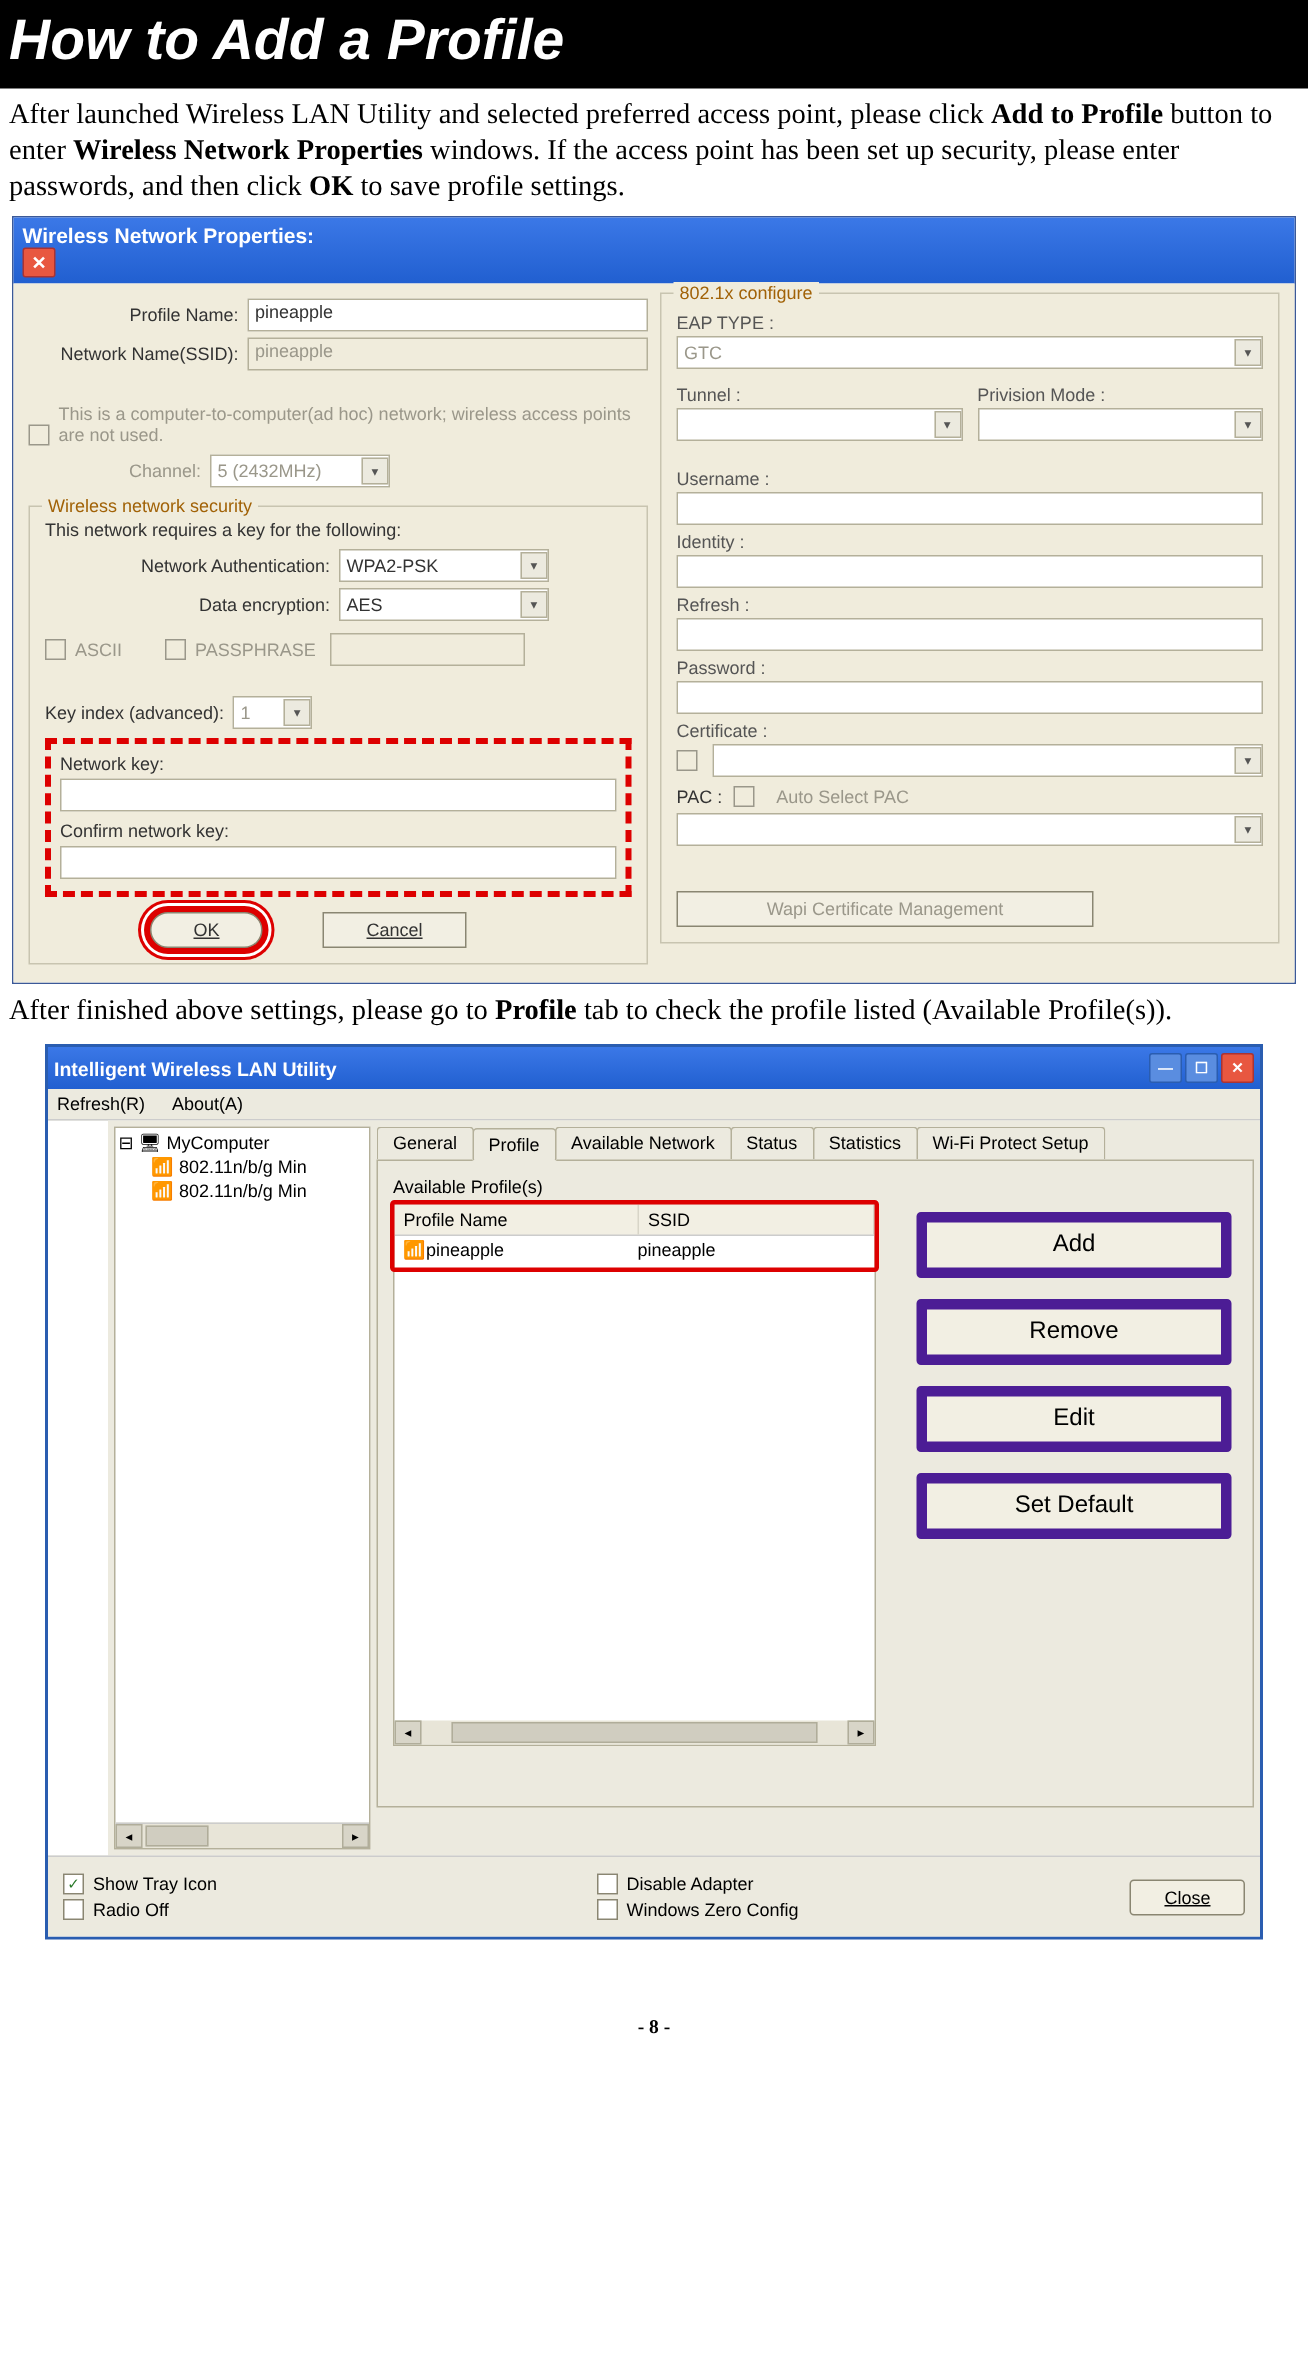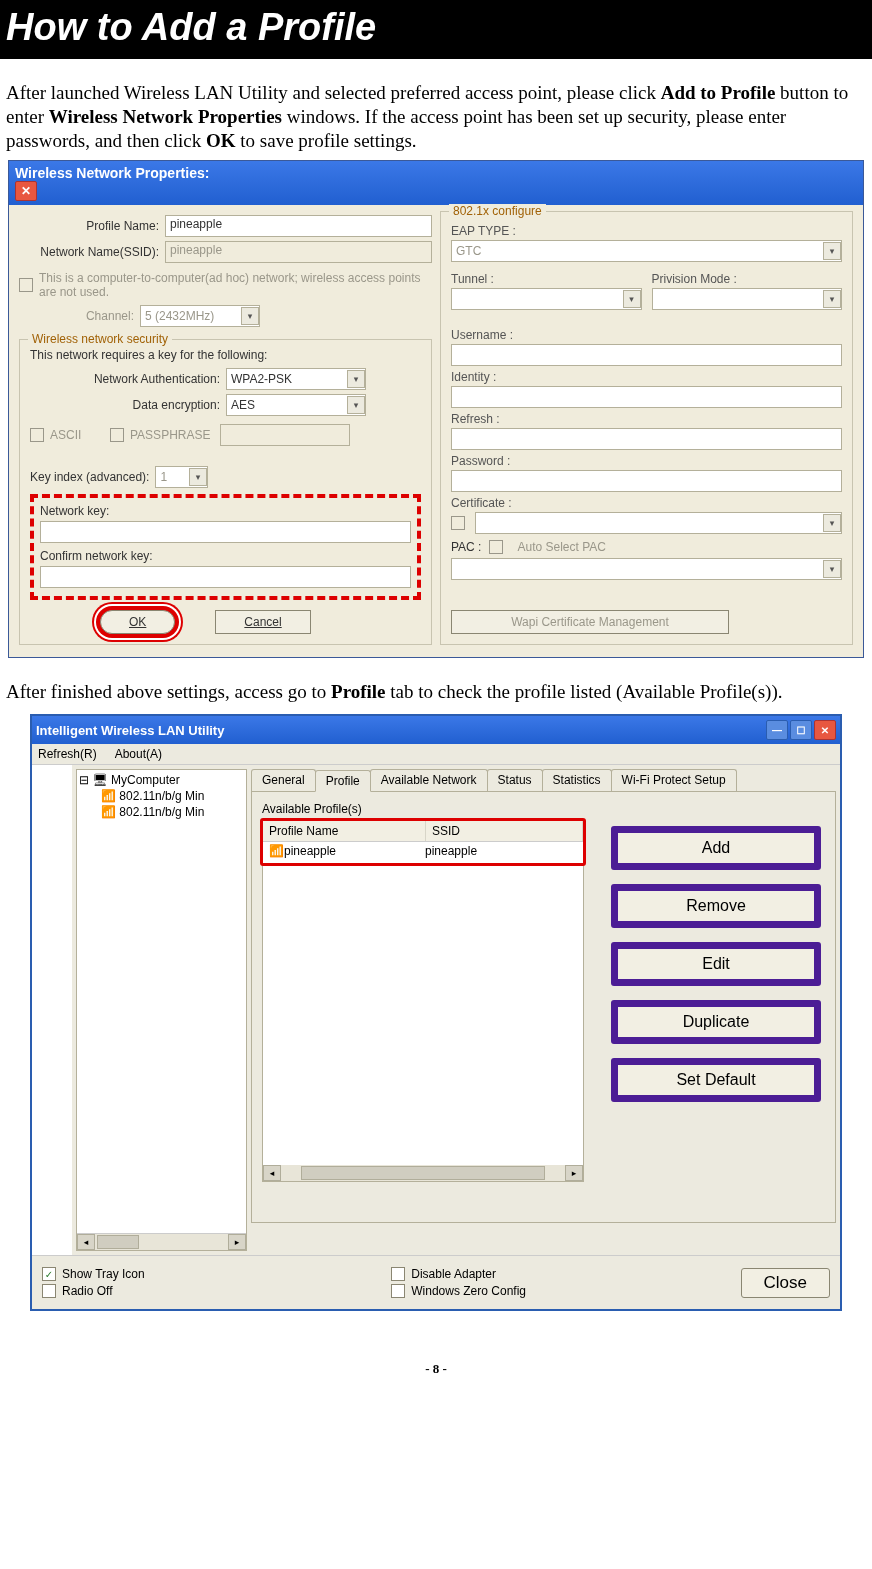--- a/index.html
+++ b/index.html
@@ -1,17 +1,17 @@
 <!DOCTYPE html>
 <html><head>
 <meta charset="utf-8">
 <style>
   body { margin:0; font-family:"Times New Roman", serif; background:#fff; width:872px; }
   .page-title { background:#000; color:#fff; font-family:Verdana, Arial, sans-serif; font-weight:bold; font-style:italic; font-size:38px; padding:6px 10px 10px 6px; }
-  .para { font-size:19px; padding:22px 6px 4px 6px; line-height:1.25; }
+  .para { font-size:19px; padding:6px 6px 4px 6px; line-height:1.25; }
   .para b { font-weight:bold; }
 
   
   .dialog { margin:4px 8px 0 8px; border:1px solid #3b5998; }
   .titlebar { background:linear-gradient(#3b78e7,#215fd0); color:#fff; font-family:Tahoma, sans-serif; font-size:14px; font-weight:bold; padding:4px 6px; display:flex; justify-content:space-between; align-items:flex-start;flex-direction:column; }
   .closebtn { width:20px; height:18px; background:#e85740; border:1px solid #a33; color:#fff; font-family:Arial; font-size:12px; font-weight:bold; display:flex; align-items:center; justify-content:center; border-radius:2px; }
   .dlgbody { background:#f0ecdc; font-family:Tahoma, sans-serif; font-size:12px; padding:6px 10px 12px 10px; display:flex; gap:8px; color:#333; }
   .col { flex:1; }
   .row { display:flex; align-items:center; margin:4px 0; }
   .lbl { width:140px; text-align:right; padding-right:6px; color:#333; }
@@ -58,21 +58,21 @@
   .sidebtns { position:absolute; right:14px; top:34px; width:210px; }
   .sidebtn { border:7px solid #4c1d95; background:#f2efe3; text-align:center; padding:6px 0; margin-bottom:14px; font-size:16px; border-radius:3px; }
   .lscroll { position:absolute; left:0; right:0; bottom:0; height:16px; background:#e8e5d8; display:flex; }
   .lscroll .lft,.lscroll .rgt{width:16px;border:1px solid #b0ad9a;background:#d8d5c8;display:flex;align-items:center;justify-content:center;font-size:9px;}
   .lscroll .track{flex:1;position:relative;}
   .lscroll .thumb{position:absolute;left:20px;right:20px;top:1px;bottom:1px;background:#d0cdc0;border:1px solid #b0ad9a;}
   .footer { border-top:1px solid #ccc; background:#eceadf; padding:8px 10px; display:flex; align-items:center; font-size:12px; font-family:Tahoma,sans-serif; }
   .fcol { flex:1; }
   .fchk { display:flex; align-items:center; margin:3px 0; }
   .fbox { width:12px; height:12px; border:1px solid #8a8672; background:#fff; margin-right:6px; display:flex; align-items:center; justify-content:center; font-size:10px; color:#2a7a2a; }
-  .closebtn2 { border:1px solid #8a8672; background:#f2efe3; padding:4px 22px; font-size:17px; border-radius:3px; }
+  .closebtn2 { border:1px solid #8a8672; background:#f2efe3; padding:4px 22px; font-size:12px; text-decoration:underline; border-radius:3px; }
 
   .pagenum { text-align:center; font-size:13px; font-family:"Times New Roman",serif; padding:50px 0 10px 0; }
 </style>
 </head>
 <body>
 
 <div class="page-title">How to Add a Profile</div>
 
 <div class="para">
   <span>After launched Wireless LAN Utility and selected preferred access point, please click </span><b>Add to Profile</b><span> button to enter </span><b>Wireless Network Properties</b><span> windows. If the access point has been set up security, please enter passwords, and then click </span><b>OK</b><span> to save profile settings.</span>
@@ -86,21 +86,21 @@
   <div class="dlgbody">
     <div class="col">
       <div class="row">
         <div class="lbl">Profile Name:</div>
         <div class="txt">pineapple</div>
       </div>
       <div class="row">
         <div class="lbl">Network Name(SSID):</div>
         <div class="txt disabled">pineapple</div>
       </div>
-      <div class="row" style="margin-top:8px;align-items:center;">
+      <div class="row" style="margin-top:22px;align-items:flex-end;">
         <div class="chk"></div>
         <div class="disabled" style="flex:1">This is a computer-to-computer(ad hoc) network; wireless access points are not used.</div>
       </div>
       <div class="row" style="margin-top:6px;">
         <div class="lbl disabled" style="width:115px">Channel:</div>
         <div class="sel disabled" style="flex:0 0 110px;color:#9a978a">
           <span>5  (2432MHz)</span>
             <span class="arrow">▾</span>
         </div>
       </div>
@@ -198,21 +198,21 @@
             <span></span>
             <span class="arrow">▾</span>
           </div>
         <div class="winbtn wapi disabled" style="margin-top:30px;color:#9a978a">Wapi Certificate Management</div>
       </div>
     </div>
   </div>
 </div>
 
 <div class="para">
-  <span>After finished above settings, access go to </span><b>Profile</b><span> tab to check the profile listed (Available Profile(s)).</span>
+  <span>After finished above settings, please go to </span><b>Profile</b><span> tab to check the profile listed (Available Profile(s)).</span>
 </div>
 
 <div class="win2">
   <div class="titlebar2">
     <span>Intelligent Wireless LAN Utility</span>
     <div class="winctrl">
       <div class="wbtn">—</div>
       <div class="wbtn">☐</div>
       <div class="wbtn close">✕</div>
     </div>
@@ -260,21 +260,20 @@
             <div class="track">
                 <div class="thumb"></div>
               </div>
             <div class="rgt">▸</div>
           </div>
         </div>
         <div class="sidebtns">
           <div class="sidebtn">Add</div>
           <div class="sidebtn">Remove</div>
           <div class="sidebtn">Edit</div>
-          <div class="sidebtn">Duplicate</div>
           <div class="sidebtn">Set Default</div>
         </div>
       </div>
     </div>
   </div>
   <div class="footer">
     <div class="fcol">
       <div class="fchk">
           <div class="fbox">✓</div>
           <span>Show Tray Icon</span>

